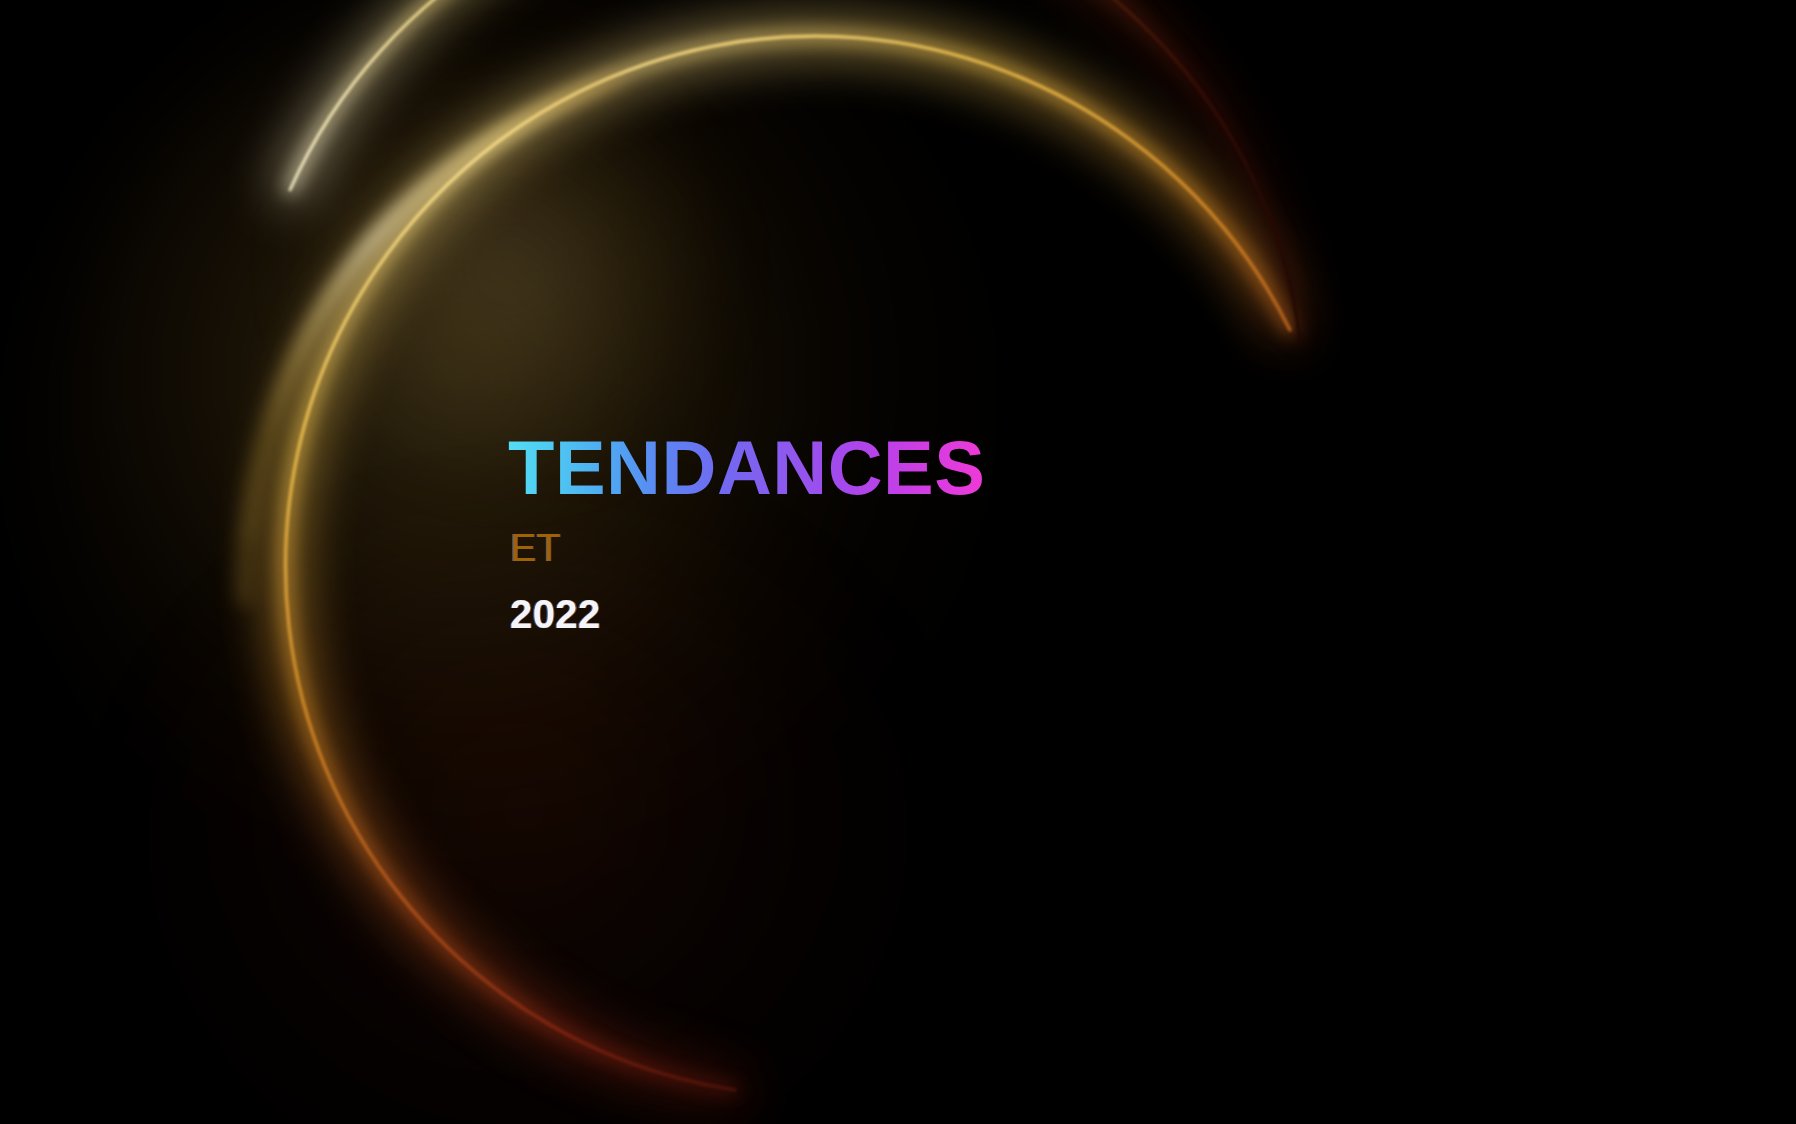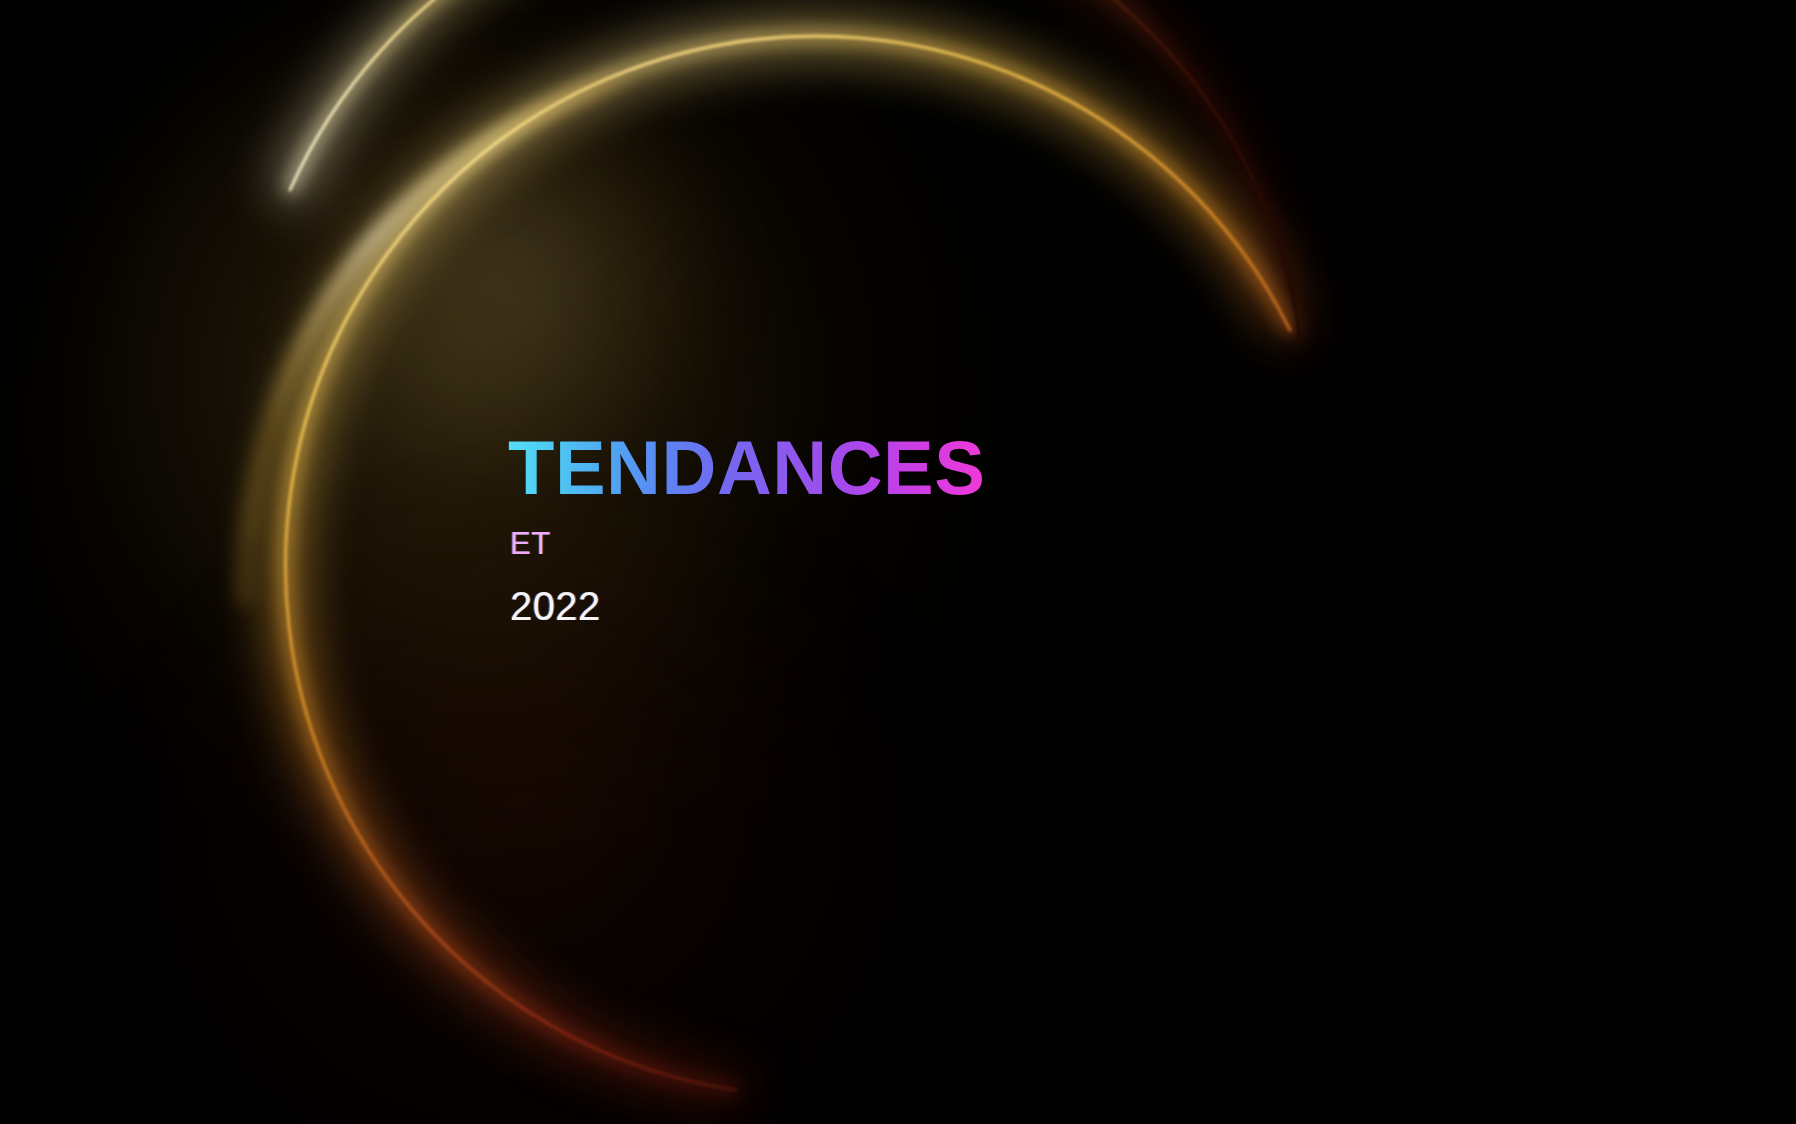--- a/index.html
+++ b/index.html
@@ -117,23 +117,23 @@
     -webkit-background-clip: text;
     background-clip: text;
     color: transparent;
     -webkit-text-fill-color: transparent;
     width: max-content;
   }
 
   .et {
     font-family: "Liberation Sans", sans-serif;
     font-weight: 300;
-    font-size: 31px;
+    font-size: 39px;
     letter-spacing: 0.6px;
-    color: #f0abfc;
+    color: #a16207;
     margin: 20px 0 0 2px;
     text-shadow:
       -0.9px 0 0 rgba(90,150,255,0.55),
        0.9px 0 0 rgba(255,150,70,0.45);
   }
 
   .predictions {
     font-family: "Liberation Sans", sans-serif;
     font-weight: 600;
     font-size: 72px;
@@ -149,21 +149,21 @@
         0 0 32px rgba(160,180,255,0.14);
     filter: blur(0.85px);
   }
   .predictions .media-word {
     letter-spacing: 7.5px;
     margin-left: 26px;
   }
 
   .year {
     font-family: "Liberation Sans", sans-serif;
-    font-weight: 400;
+    font-weight: 700;
     font-size: 40px;
     letter-spacing: 0.4px;
     color: #f5f5f8;
     margin: 22px 0 0 2px;
     text-shadow:
       -1.1px 0 0 rgba(80,140,255,0.60),
        1.1px 0 0 rgba(255,155,70,0.50);
   }
 </style>
 </head>

